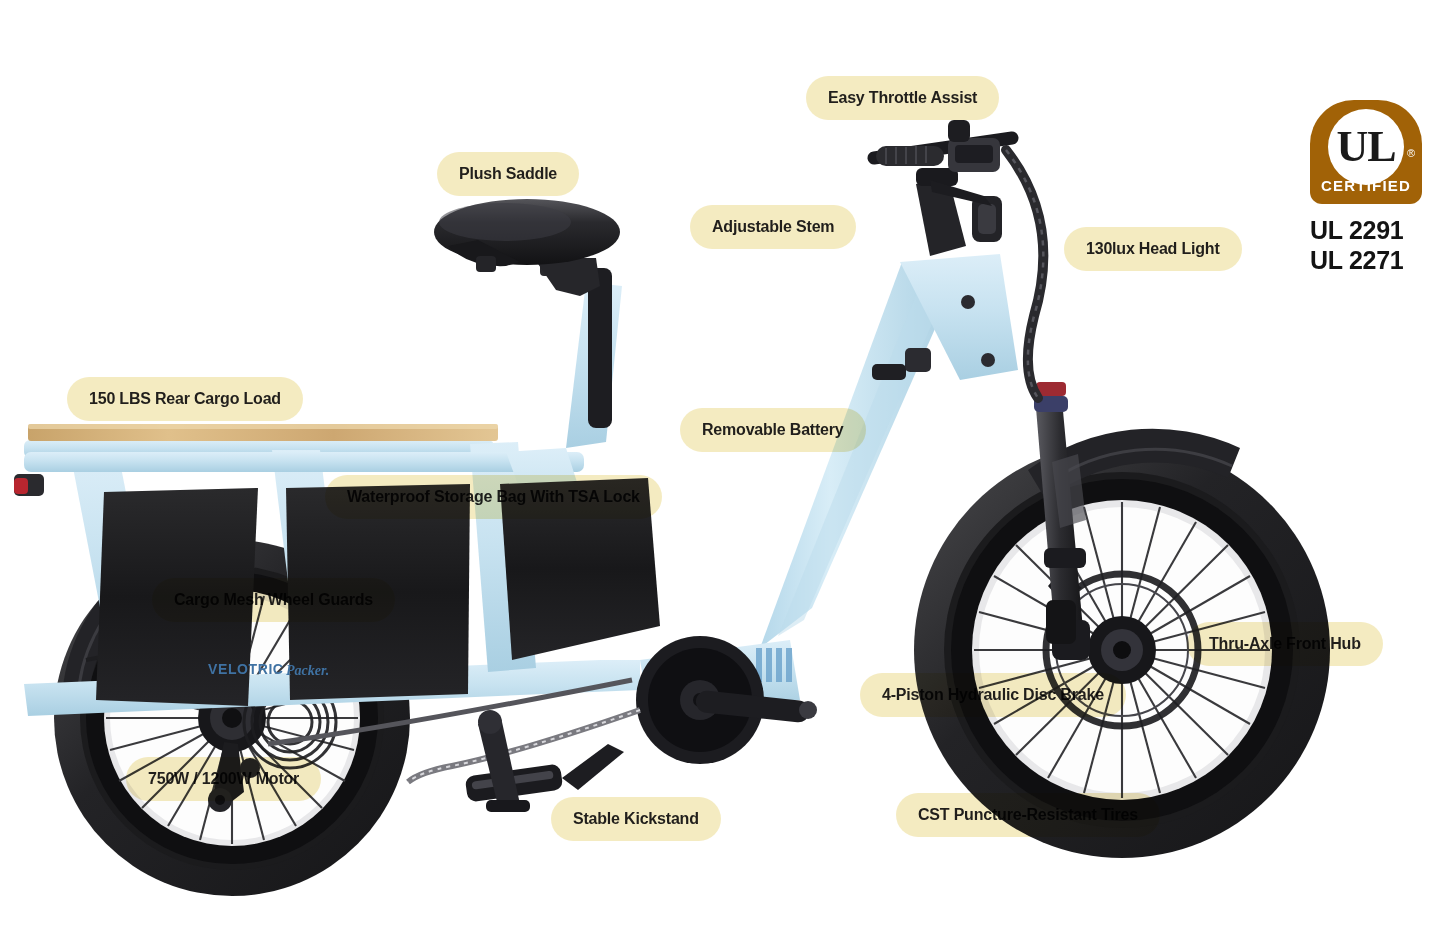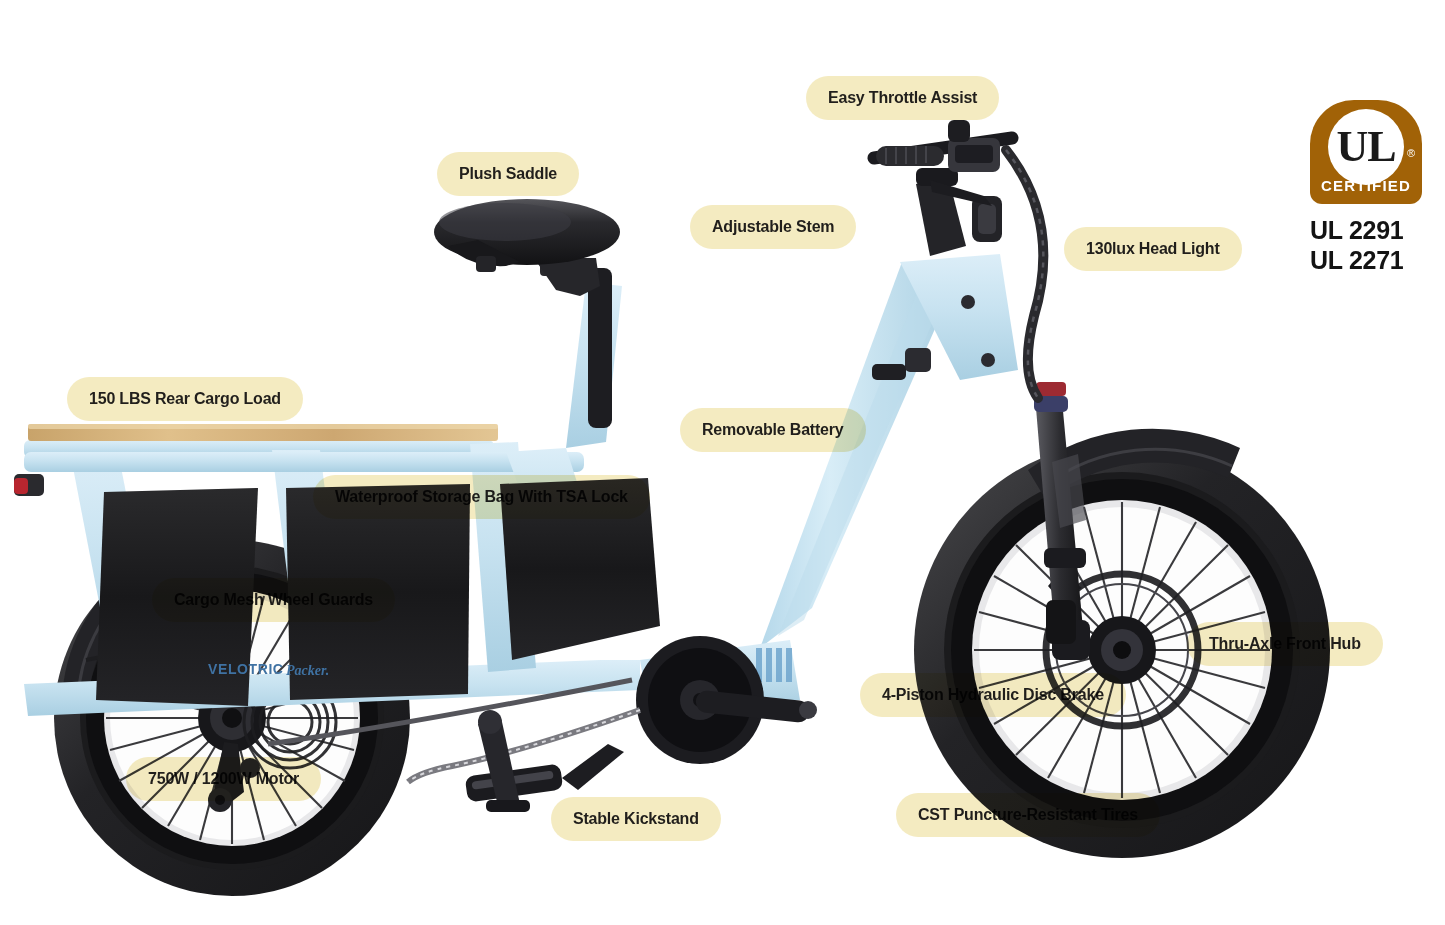--- a/index.html
+++ b/index.html
@@ -363,21 +363,21 @@
   <div class="callout" style="left:437px; top:152px;">Plush Saddle</div>
 
   <div class="callout" style="left:690px; top:205px;">Adjustable Stem</div>
 
   <div class="callout" style="left:1064px; top:227px;">130lux Head Light</div>
 
   <div class="callout" style="left:67px; top:377px;">150 LBS Rear Cargo Load</div>
 
   <div class="callout" style="left:680px; top:388px;margin-top:20px;">Removable Battery</div>
 
-  <div class="callout" style="left:313px; top:475px;">Waterproof Storage Bag With TSA Lock</div>
+  <div class="callout" style="left:325px; top:475px;">Waterproof Storage Bag With TSA Lock</div>
 
   <div class="callout" style="left:152px; top:578px;">Cargo Mesh Wheel Guards</div>
 
 
   <div class="callout" style="left:1187px; top:622px;">Thru-Axle Front Hub</div>
 
   <div class="callout" style="left:860px; top:673px;">4-Piston Hydraulic Disc Brake</div>
 
   <div class="callout" style="left:126px; top:757px;">750W / 1200W Motor</div>
 

